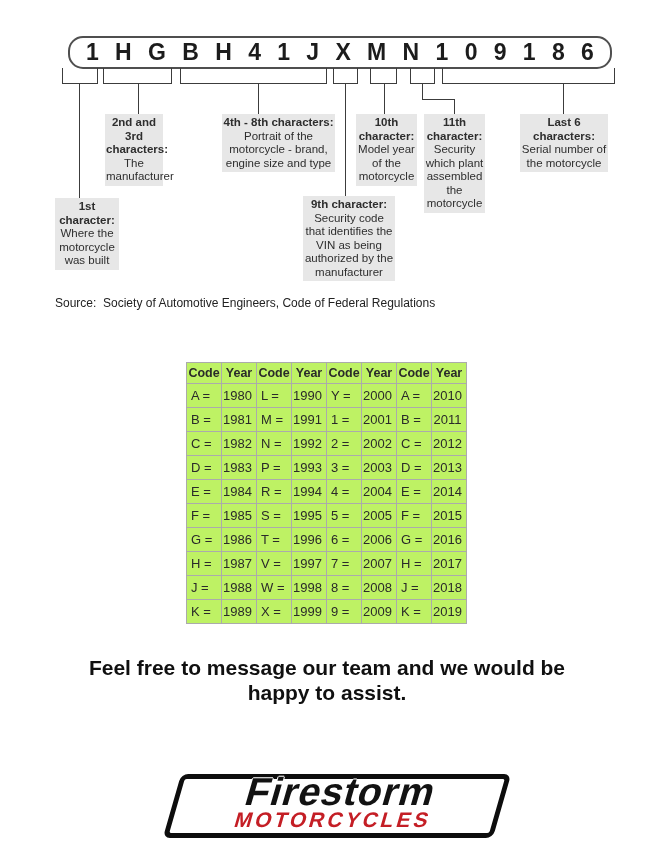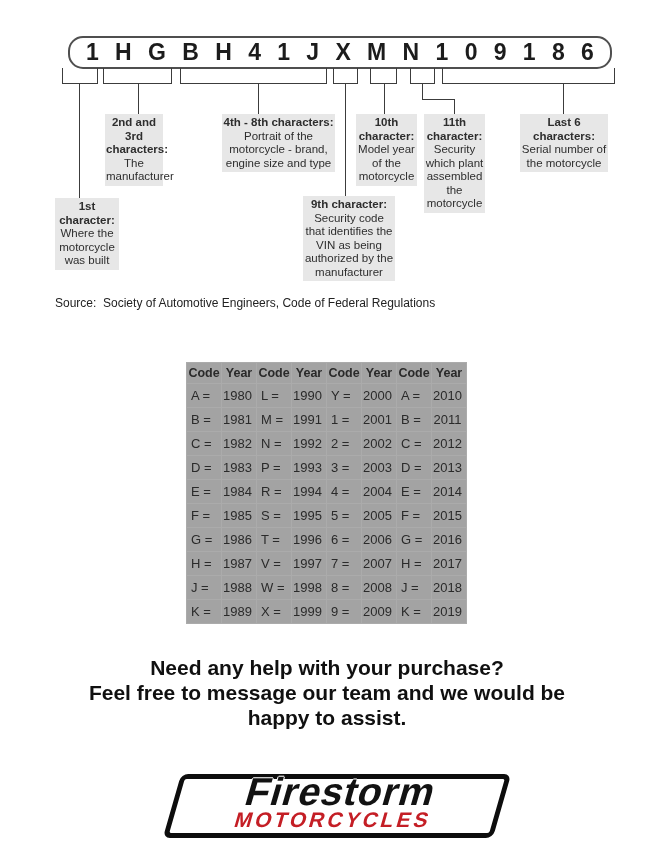--- a/index.html
+++ b/index.html
@@ -52,21 +52,21 @@
   .source-note {
     position: absolute; left: 55px; top: 296px;
     font-size: 12px; color: #222;
   }
 
   
   .year-table {
     position: absolute; left: 186px; top: 362px;
     border-collapse: collapse; table-layout: fixed;
     width: 281px;
-    background: #a3a3a3;
+    background: #bef264;
     font-size: 13px; color: #2a2a2a;
   }
   .year-table th, .year-table td {
     border: 1px solid #ababab;
     overflow: hidden; white-space: nowrap;
   }
   .year-table th {
     font-weight: bold; height: 21px;
     text-align: center; font-size: 12.5px; padding: 0 1px;
   }
@@ -297,21 +297,20 @@
           <td class="year-cell">1999</td>
           <td class="code-cell">9 =</td>
           <td class="year-cell">2009</td>
           <td class="code-cell">K =</td>
           <td class="year-cell">2019</td>
         </tr>
       </tbody>
   </table>
 
   <div class="help-message">
-    <div>Need any help with your purchase?</div>
     <div>Feel free to message our team and we would be</div>
     <div>happy to assist.</div>
   </div>
 
   <div class="logo" style="border-color: rgb(13, 13, 13);">
     <div class="logo-brand" style="color: rgb(18, 18, 18);">Firestorm</div>
     <div class="logo-sub" style="color: rgb(196, 30, 37);">MOTORCYCLES</div>
   </div>
 
 </div>

